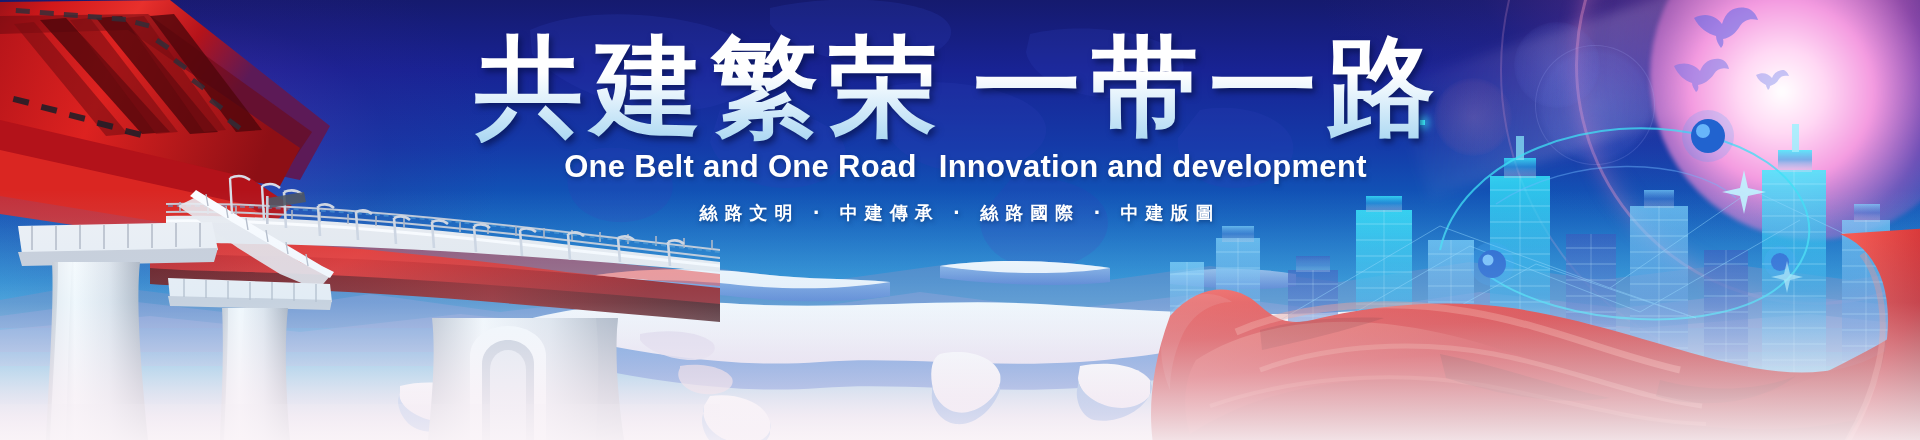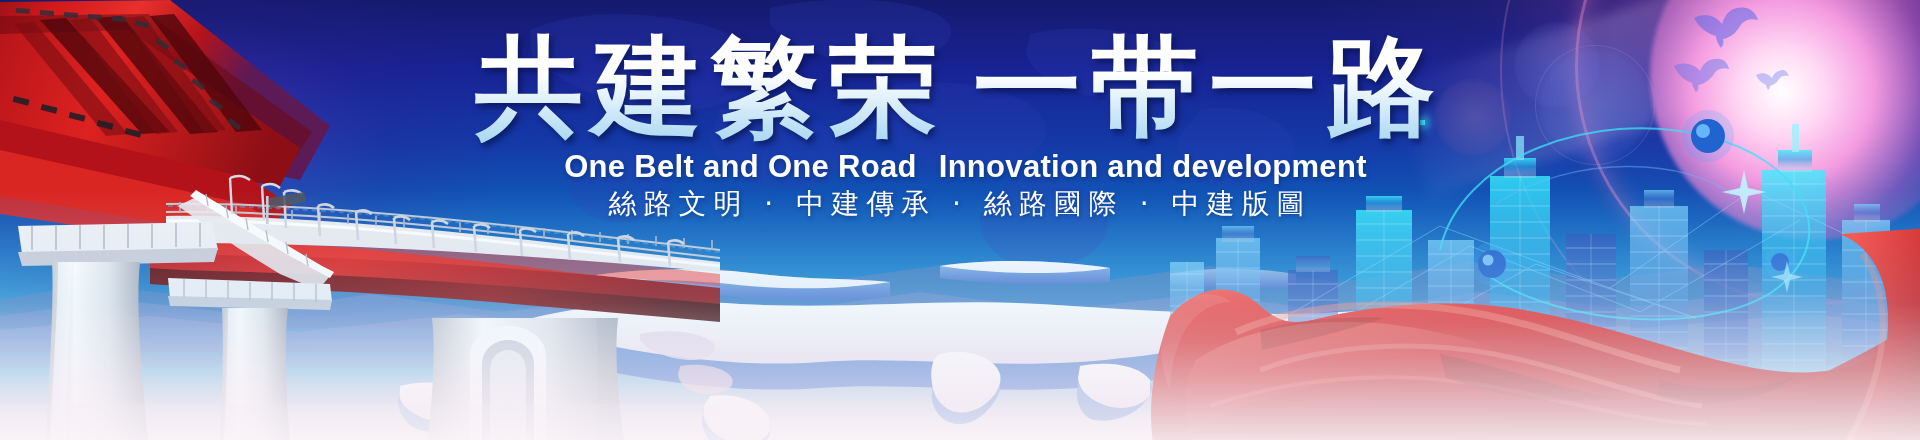--- a/index.html
+++ b/index.html
@@ -131,24 +131,25 @@
     color:#ffffff;
     letter-spacing:.3px;
     text-shadow:1px 2px 4px rgba(6,40,96,.55);
     margin-top:2px;
     white-space:nowrap;
     padding-left:11px;
   }
   .subtitle-en .sep { display:inline-block; width:22px; }
   .subtitle-cn {
     font-family:"DejaVu Sans", sans-serif;
-    font-size:28px;
-    font-weight:400;
+    font-size:18px;
+    font-weight:700;
     color:#ffffff;
     letter-spacing:7px;
+    margin-top:16px;
     text-shadow:1px 2px 4px rgba(6,40,96,.5);
     white-space:nowrap;
   }
 </style>
 </head>
 <body>
 
 <div id="banner">
 
   <div class="sky-glow-left"></div>

